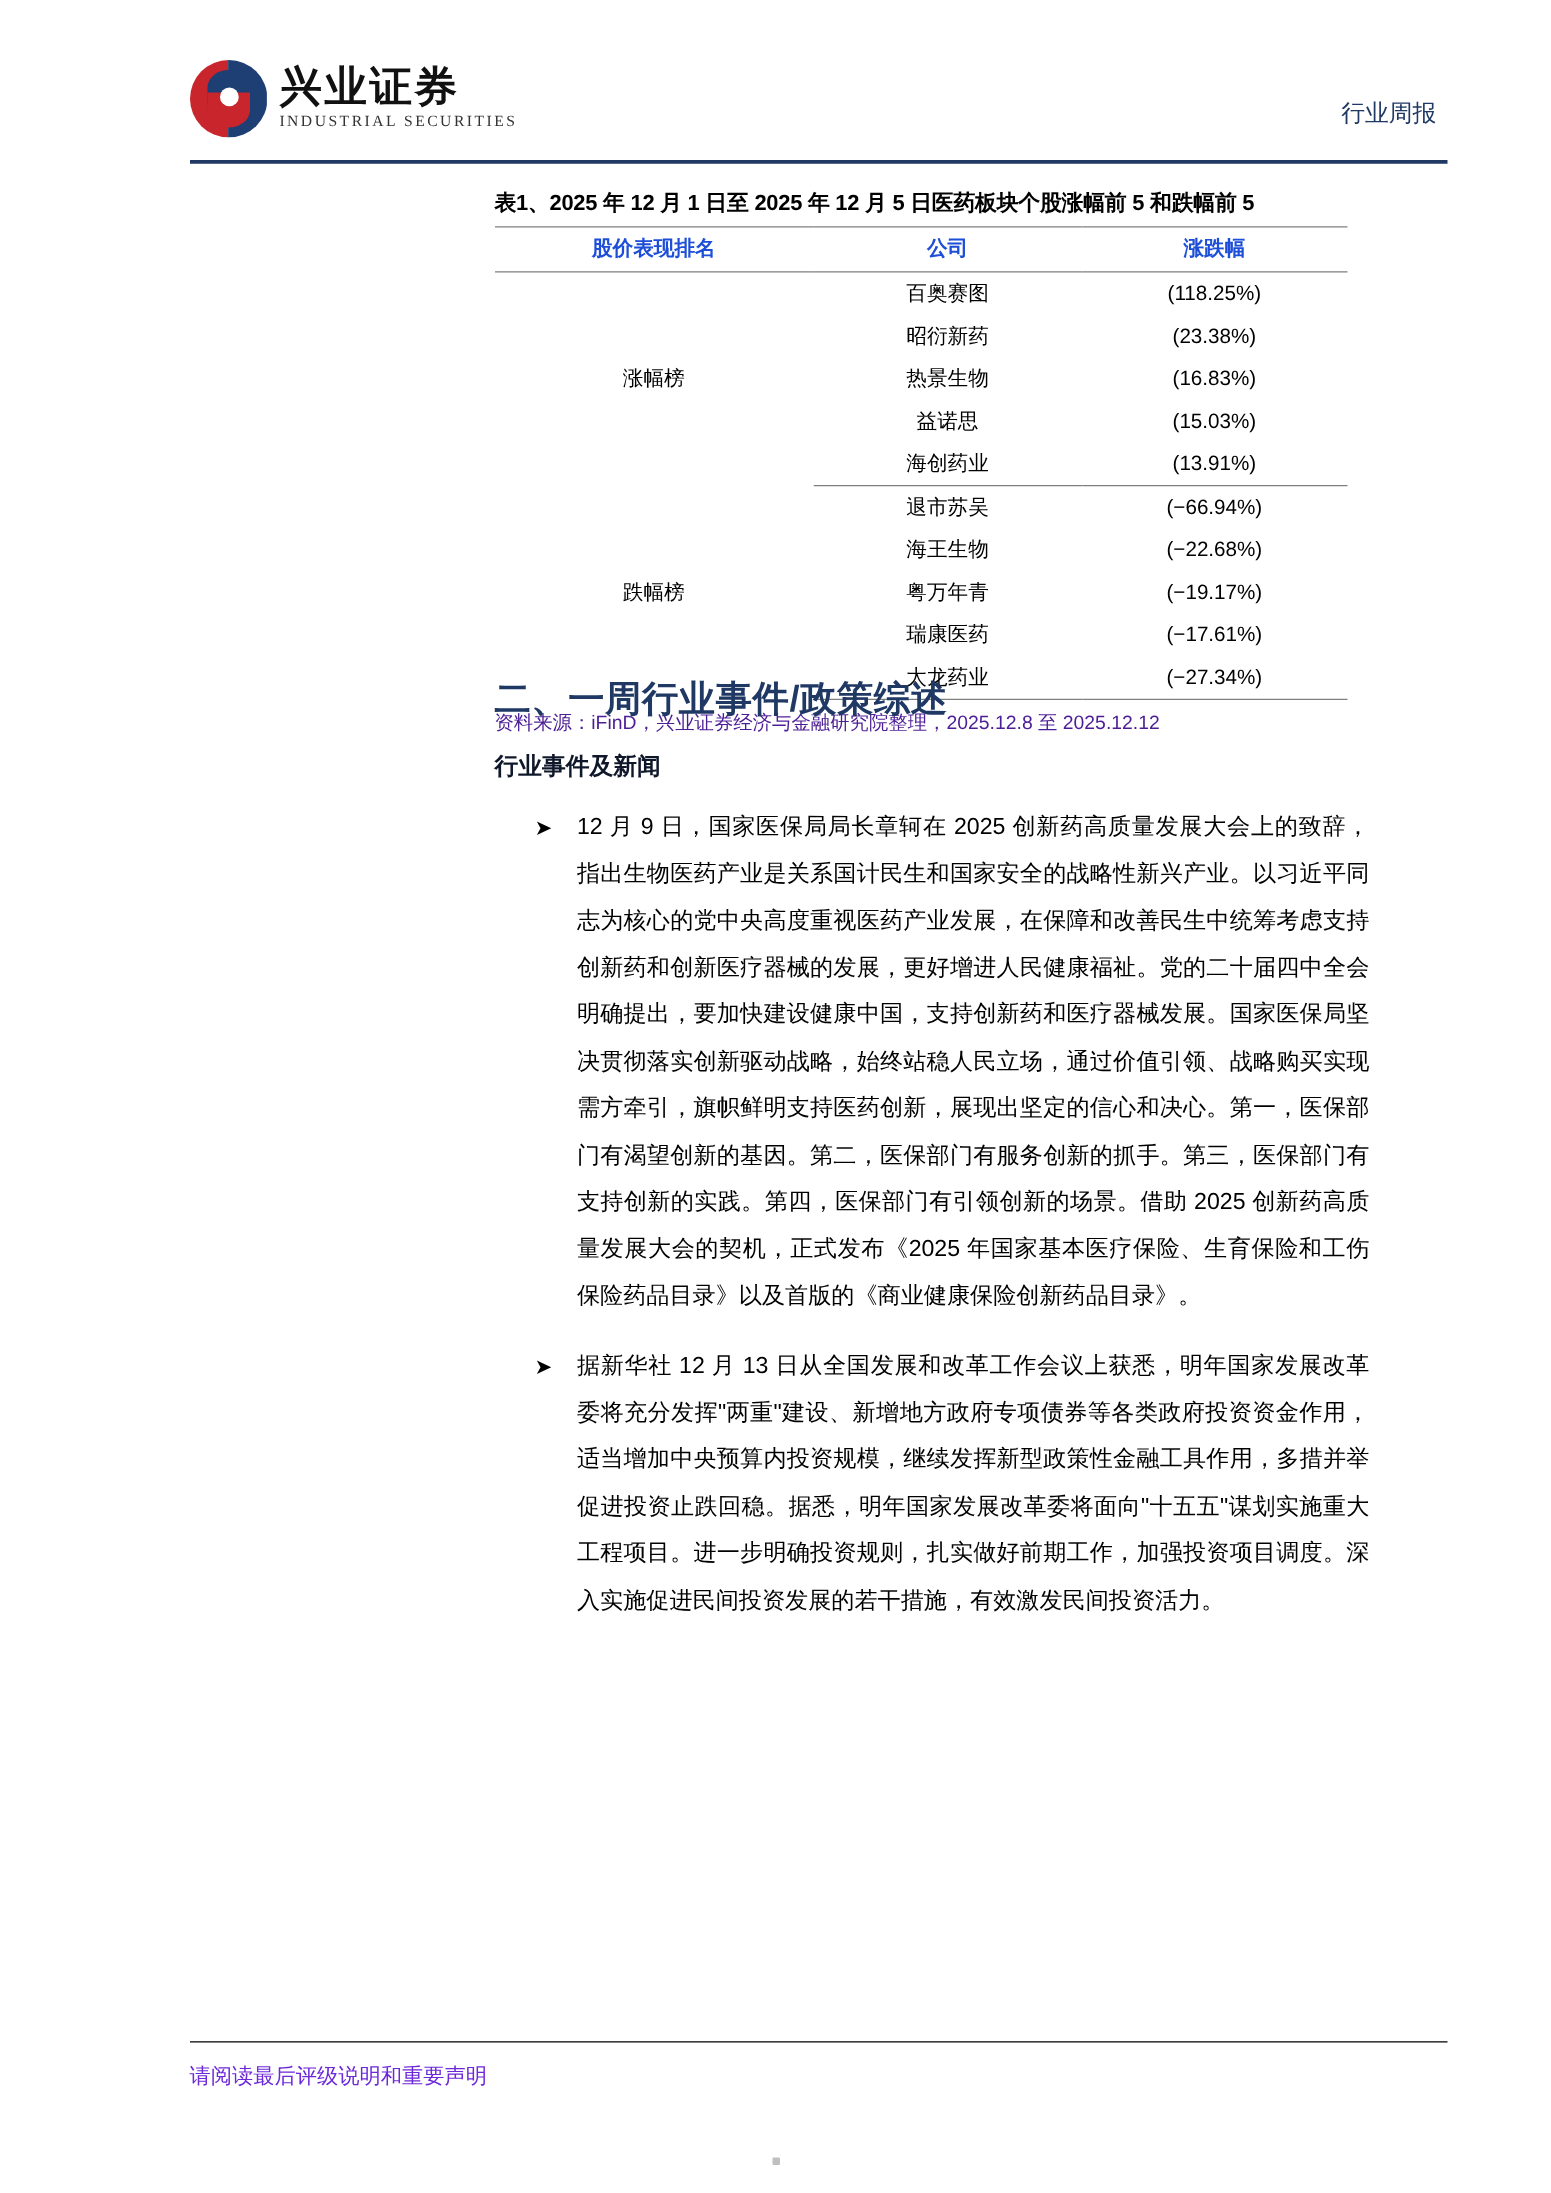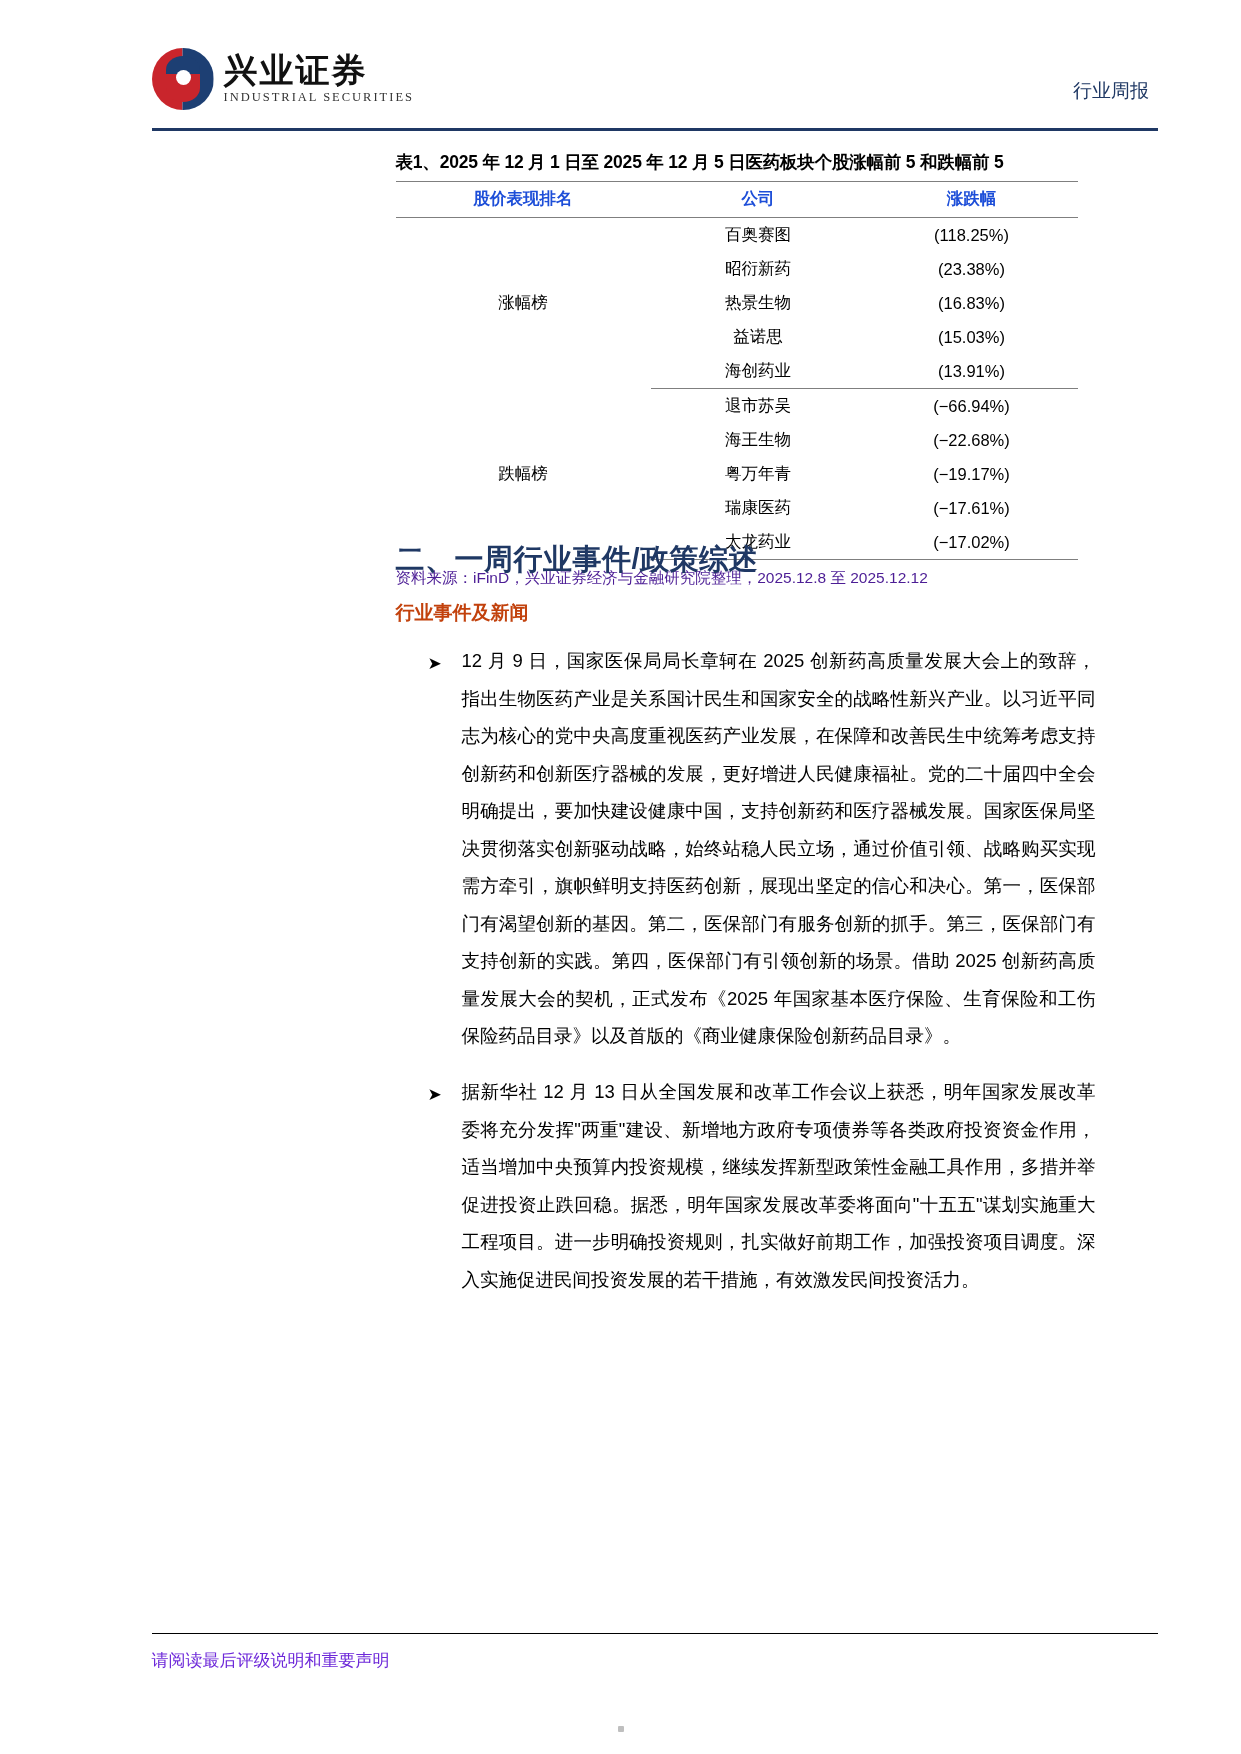--- a/index.html
+++ b/index.html
@@ -189,21 +189,21 @@
     font-size: 29px;
     font-weight: bold;
     color: #1f3864;
     margin: 0 0 20px 0;
     letter-spacing: 0.5px;
   }
   h3.sub-title {
     font-family: "Liberation Sans", "DejaVu Sans", sans-serif;
     font-size: 19px;
     font-weight: bold;
-    color: #c2410c;
+    color: #0f172a;
     margin: 0 0 16px 0;
   }
   ul.bullets {
     list-style: none;
     margin: 0;
     padding: 0;
   }
   ul.bullets li {
     position: relative;
     padding-left: 66px;
@@ -344,21 +344,21 @@
         <tr>
           <td>粤万年青</td>
           <td>(−19.17%)</td>
         </tr>
         <tr>
           <td>瑞康医药</td>
           <td>(−17.61%)</td>
         </tr>
         <tr class="table-end">
           <td>太龙药业</td>
-          <td>(−17.02%)</td>
+          <td>(−27.34%)</td>
         </tr>
       </tbody>
     </table>
     <div class="table-source">资料来源：iFinD，兴业证券经济与金融研究院整理，2025.12.8 至 2025.12.12</div>
   </div>
 
   <div class="content">
     <h2 class="section-title">二、一周行业事件/政策综述</h2>
     <h3 class="sub-title">行业事件及新闻</h3>
     <ul class="bullets">

